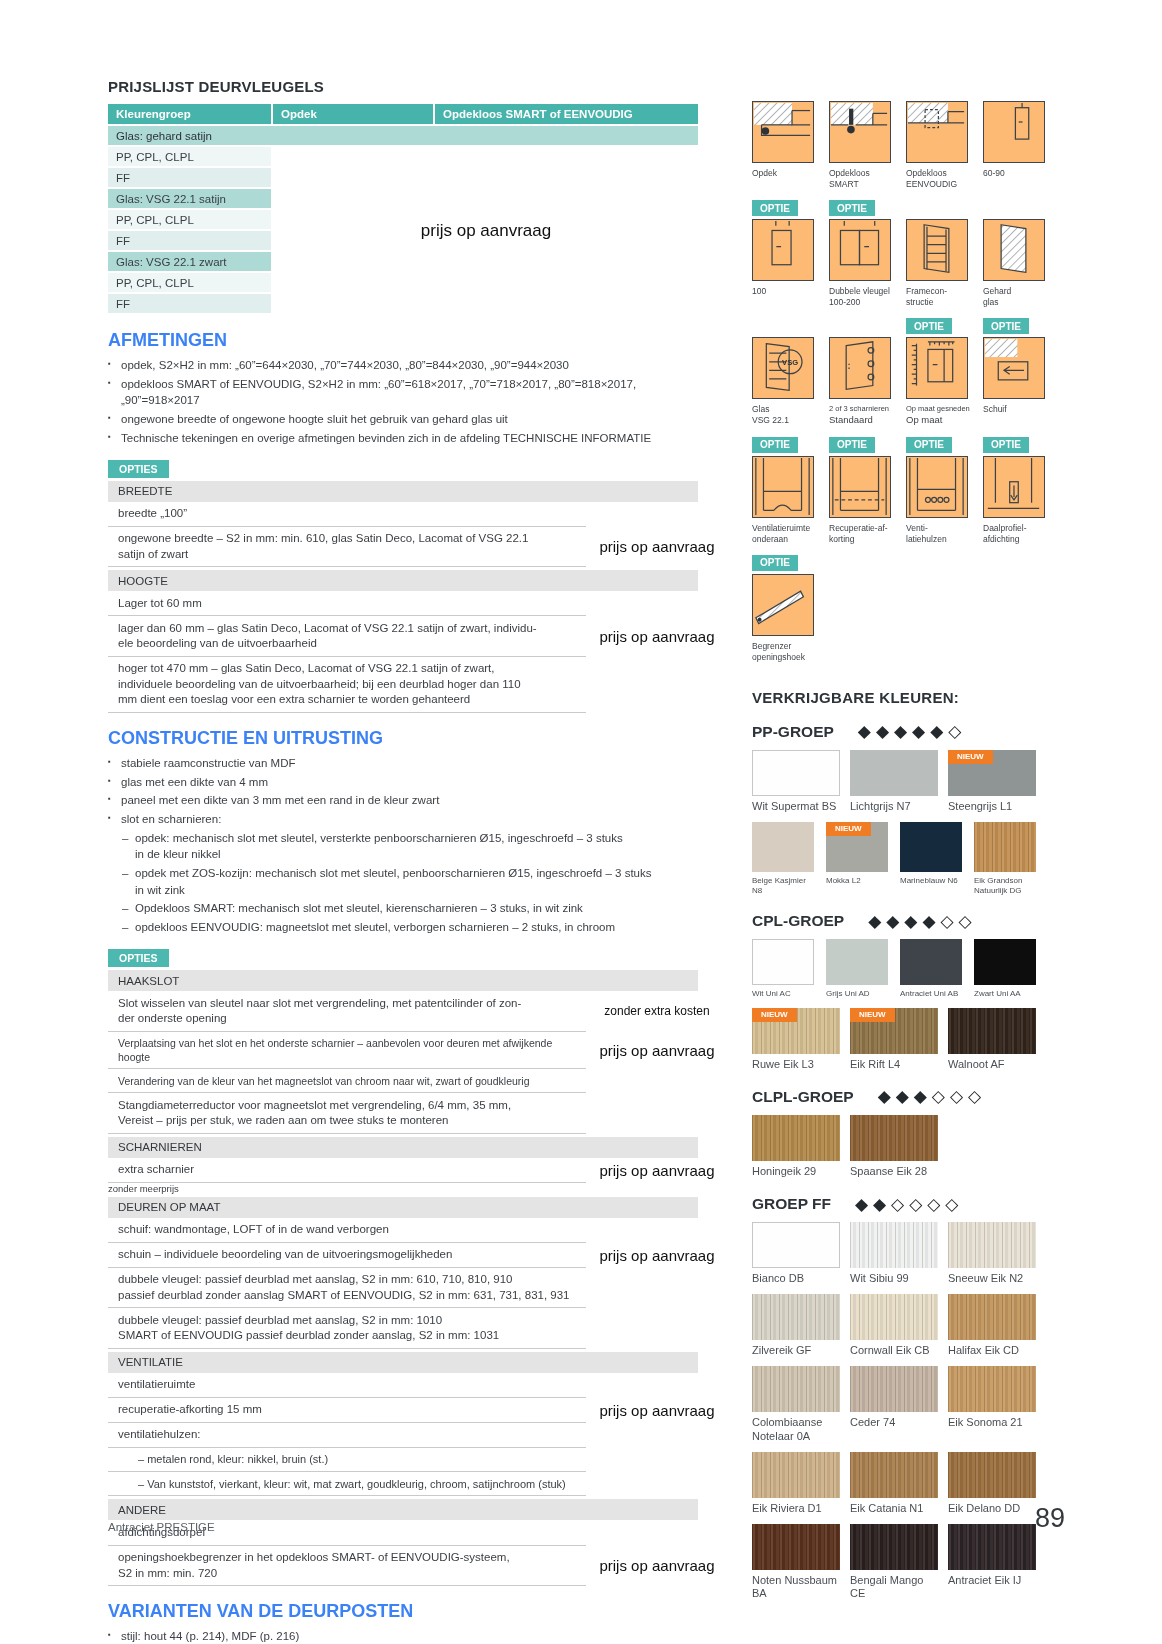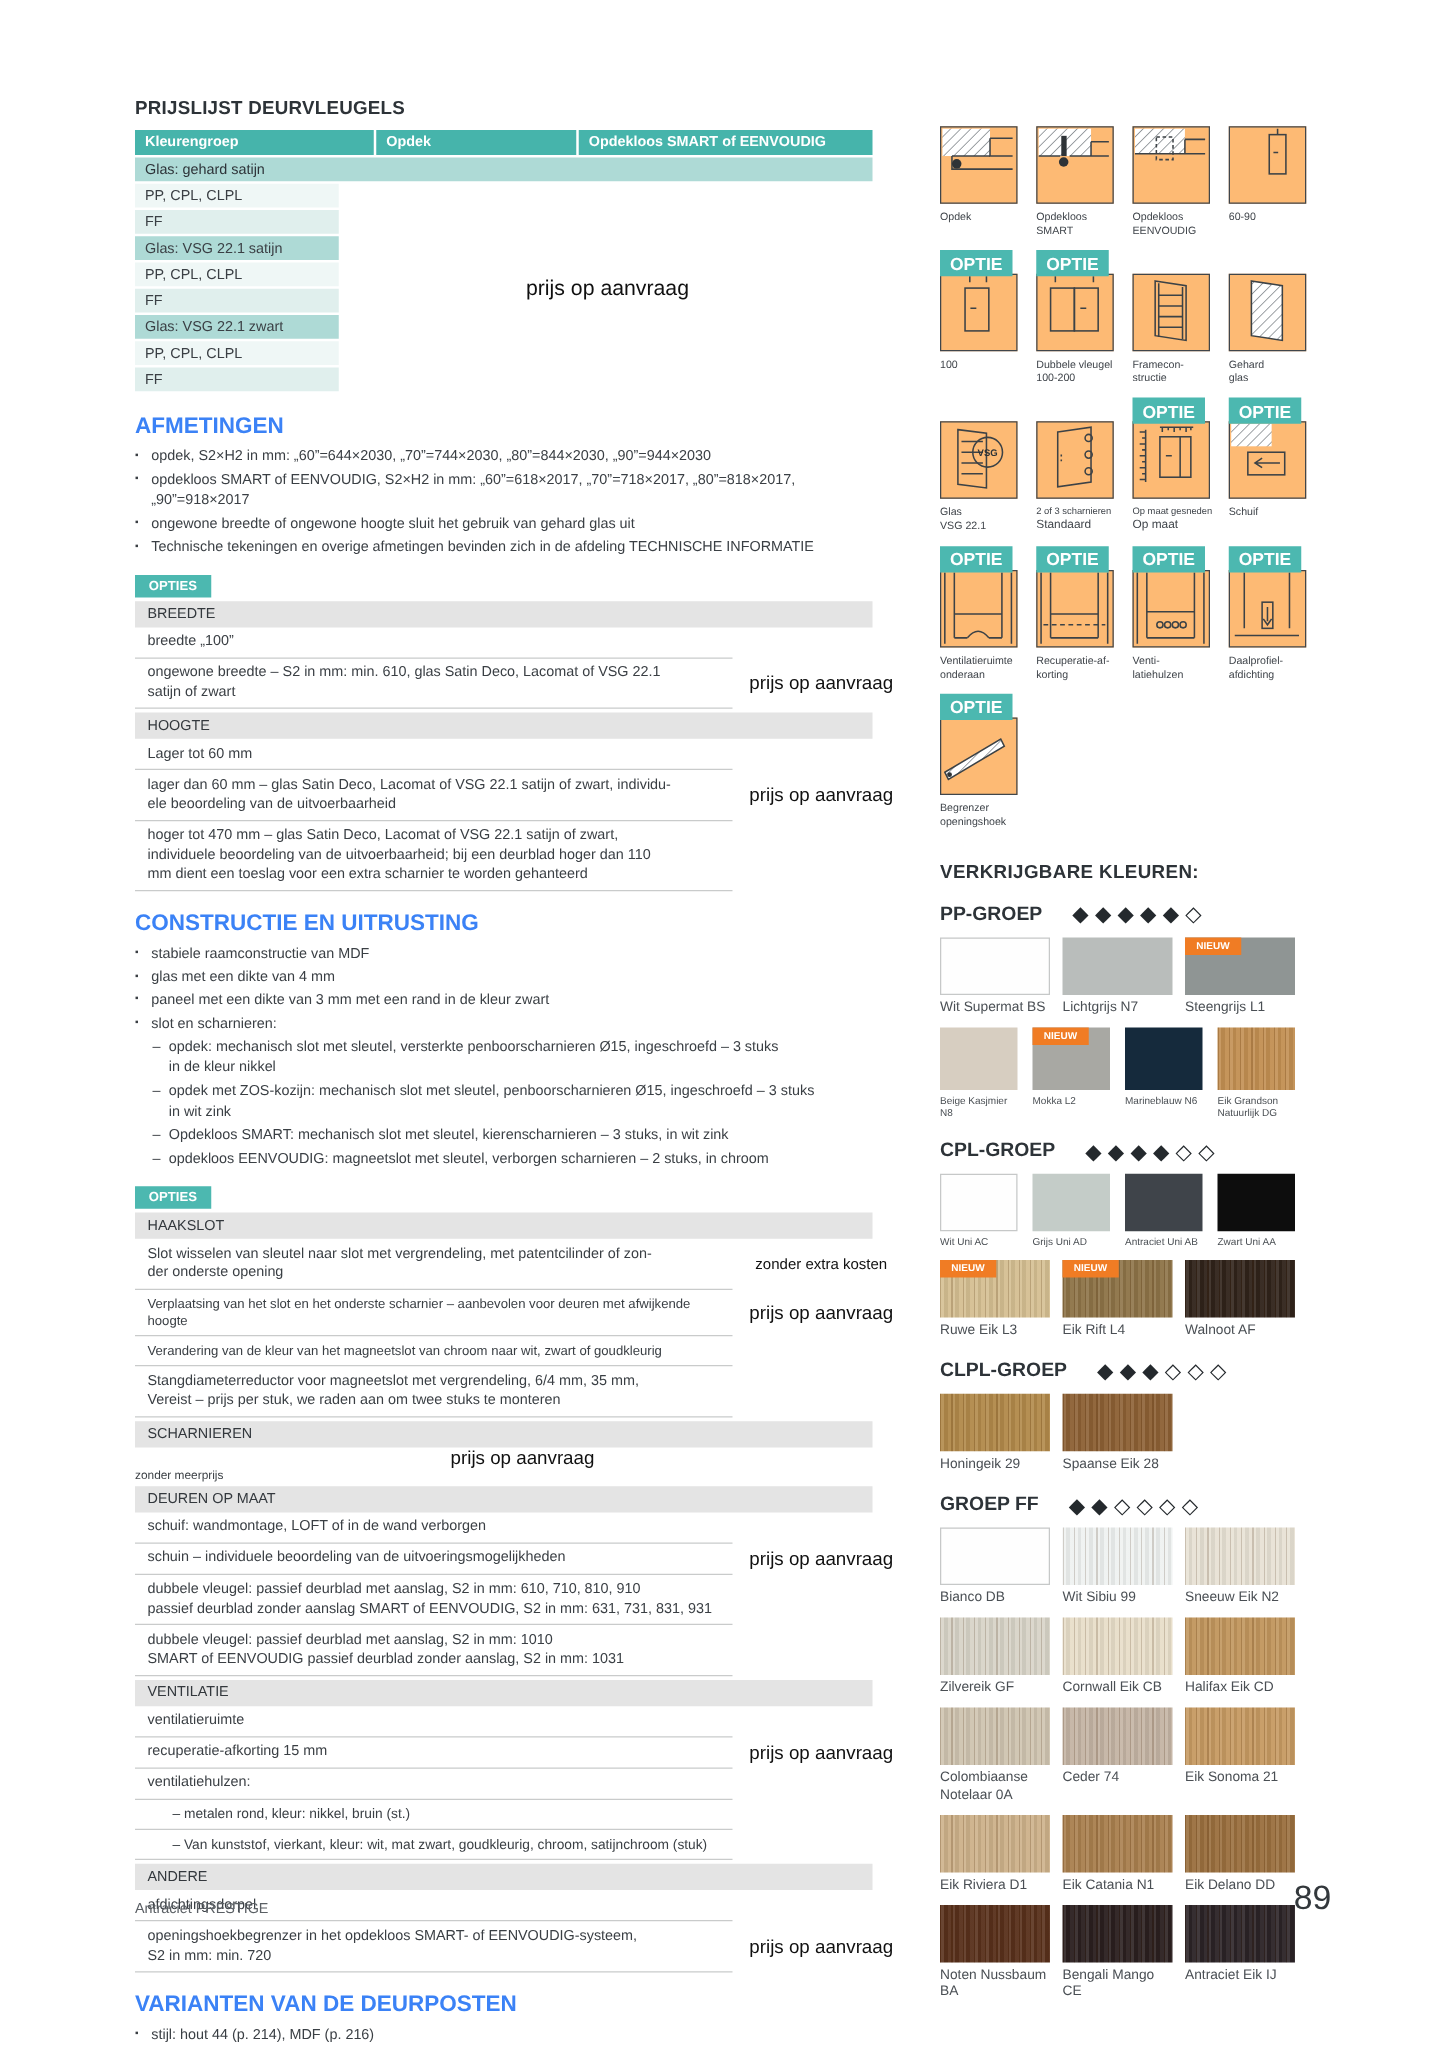--- a/index.html
+++ b/index.html
@@ -6,21 +6,21 @@
   body{font-family:"Liberation Sans",sans-serif;color:#3a3f44;}
   .page{position:relative;width:1162px;height:1644px;background:#fff;overflow:hidden;}
   .left-col{position:absolute;left:108px;top:78px;width:622px;}
   .right-col{position:absolute;left:752px;top:82px;width:292px;}
 
   
   .pt-title{font-size:15px;font-weight:bold;color:#2d3338;letter-spacing:.2px;margin-bottom:9px;}
   .pt{width:590px;font-size:11.5px;}
   .pt-head{display:flex;gap:2px;}
   .pt-h{background:#46b4ab;color:#fff;font-weight:bold;padding:4px 8px;box-sizing:border-box;}
-  .pt-h.c1{width:191px;}.pt-h.c2{width:160px;}.pt-h.c3{flex:1;}
+  .pt-h.c1{width:163px;}.pt-h.c2{width:160px;}.pt-h.c3{flex:1;}
   .pt-bar{background:#aedad6;color:#2d3338;padding:3.5px 8px;margin-top:2px;}
   .pt-body{display:flex;margin-top:2px;}
   .pt-left{width:163px;margin-right:3px;}
   .pt-row{padding:3.5px 8px;margin-bottom:2px;}
   .pt-row.r1{background:#eff7f6;}
   .pt-row.r2{background:#e0efed;}
   .pt-row.sub{background:#aedad6;}
   .pt-merged{flex:1;display:flex;align-items:center;justify-content:center;background:#fff;}
   .pt-merged span{font-size:17px;color:#101010;}
 
@@ -43,21 +43,21 @@
   .oprice.psm{font-size:12px;}
   .oprice.xsp{font-size:9.5px;justify-content:flex-start;color:#3a3f44;}
 
   
   .footer-left{position:absolute;left:108px;top:1521px;font-size:11.5px;color:#5a5f64;}
   .page-num{position:absolute;left:998px;top:1503px;font-size:27px;color:#33383c;margin-left:37px;}
 
   
   .icon-grid{display:grid;grid-template-columns:repeat(4,62px);column-gap:15px;}
   .icell{position:relative;width:62px;padding-top:19px;margin-bottom:10px;}
-  .optie-badge{position:absolute;top:0;left:0;background:#4cb8b0;color:#fff;font-size:14px;font-weight:bold;padding:2.5px 8px;}
+  .optie-badge{position:absolute;top:0;left:0;background:#4cb8b0;color:#fff;font-size:10px;font-weight:bold;padding:2.5px 8px;}
   .ibox{width:62px;height:62px;border:1.4px solid #40464b;box-sizing:border-box;background:#fdba74;}
   .ibox svg{display:block;}
   .ibox path,.ibox rect,.ibox polygon,.ibox circle{stroke:#3c4246;stroke-width:1.3;fill:none;}
   .ibox .hatch{fill:url(#hatch);stroke:none;}
   .ibox .hatch2{fill:url(#hatch);stroke:#3c4246;}
   .ibox .dot{fill:#2e3337;stroke:none;}
   .ibox .vsg-t{font:bold 8px "Liberation Sans",sans-serif;fill:#2e3337;stroke:none;text-anchor:middle;}
   .icap{font-size:8.5px;line-height:1.3;color:#3f444a;margin-top:5px;white-space:pre-line;width:76px;}
   .icap-sub{font-size:7.5px;color:#3f444a;margin-top:5px;width:78px;}
   .icap-b{font-size:9.5px;margin-top:1px;}
@@ -195,20 +195,21 @@
         <div class="oprice"></div>
       </div>
       <div class="orow">
         <div class="otext">Stangdiameterreductor voor magneetslot met vergrendeling, 6/4 mm, 35 mm,
 Vereist – prijs per stuk, we raden aan om twee stuks te monteren</div>
         <div class="oprice"></div>
       </div>
 
       <div class="ohead">SCHARNIEREN</div>
       <div class="orow">
+        <div class="otext">extra scharnier</div>
         <div class="oprice">prijs op aanvraag</div>
       </div>
       <div class="orow">
         <div class="oprice xsp">zonder meerprijs</div>
       </div>
 
       <div class="ohead">DEUREN OP MAAT</div>
       <div class="orow">
         <div class="otext">schuif: wandmontage, LOFT of in de wand verborgen</div>
         <div class="oprice"></div>

